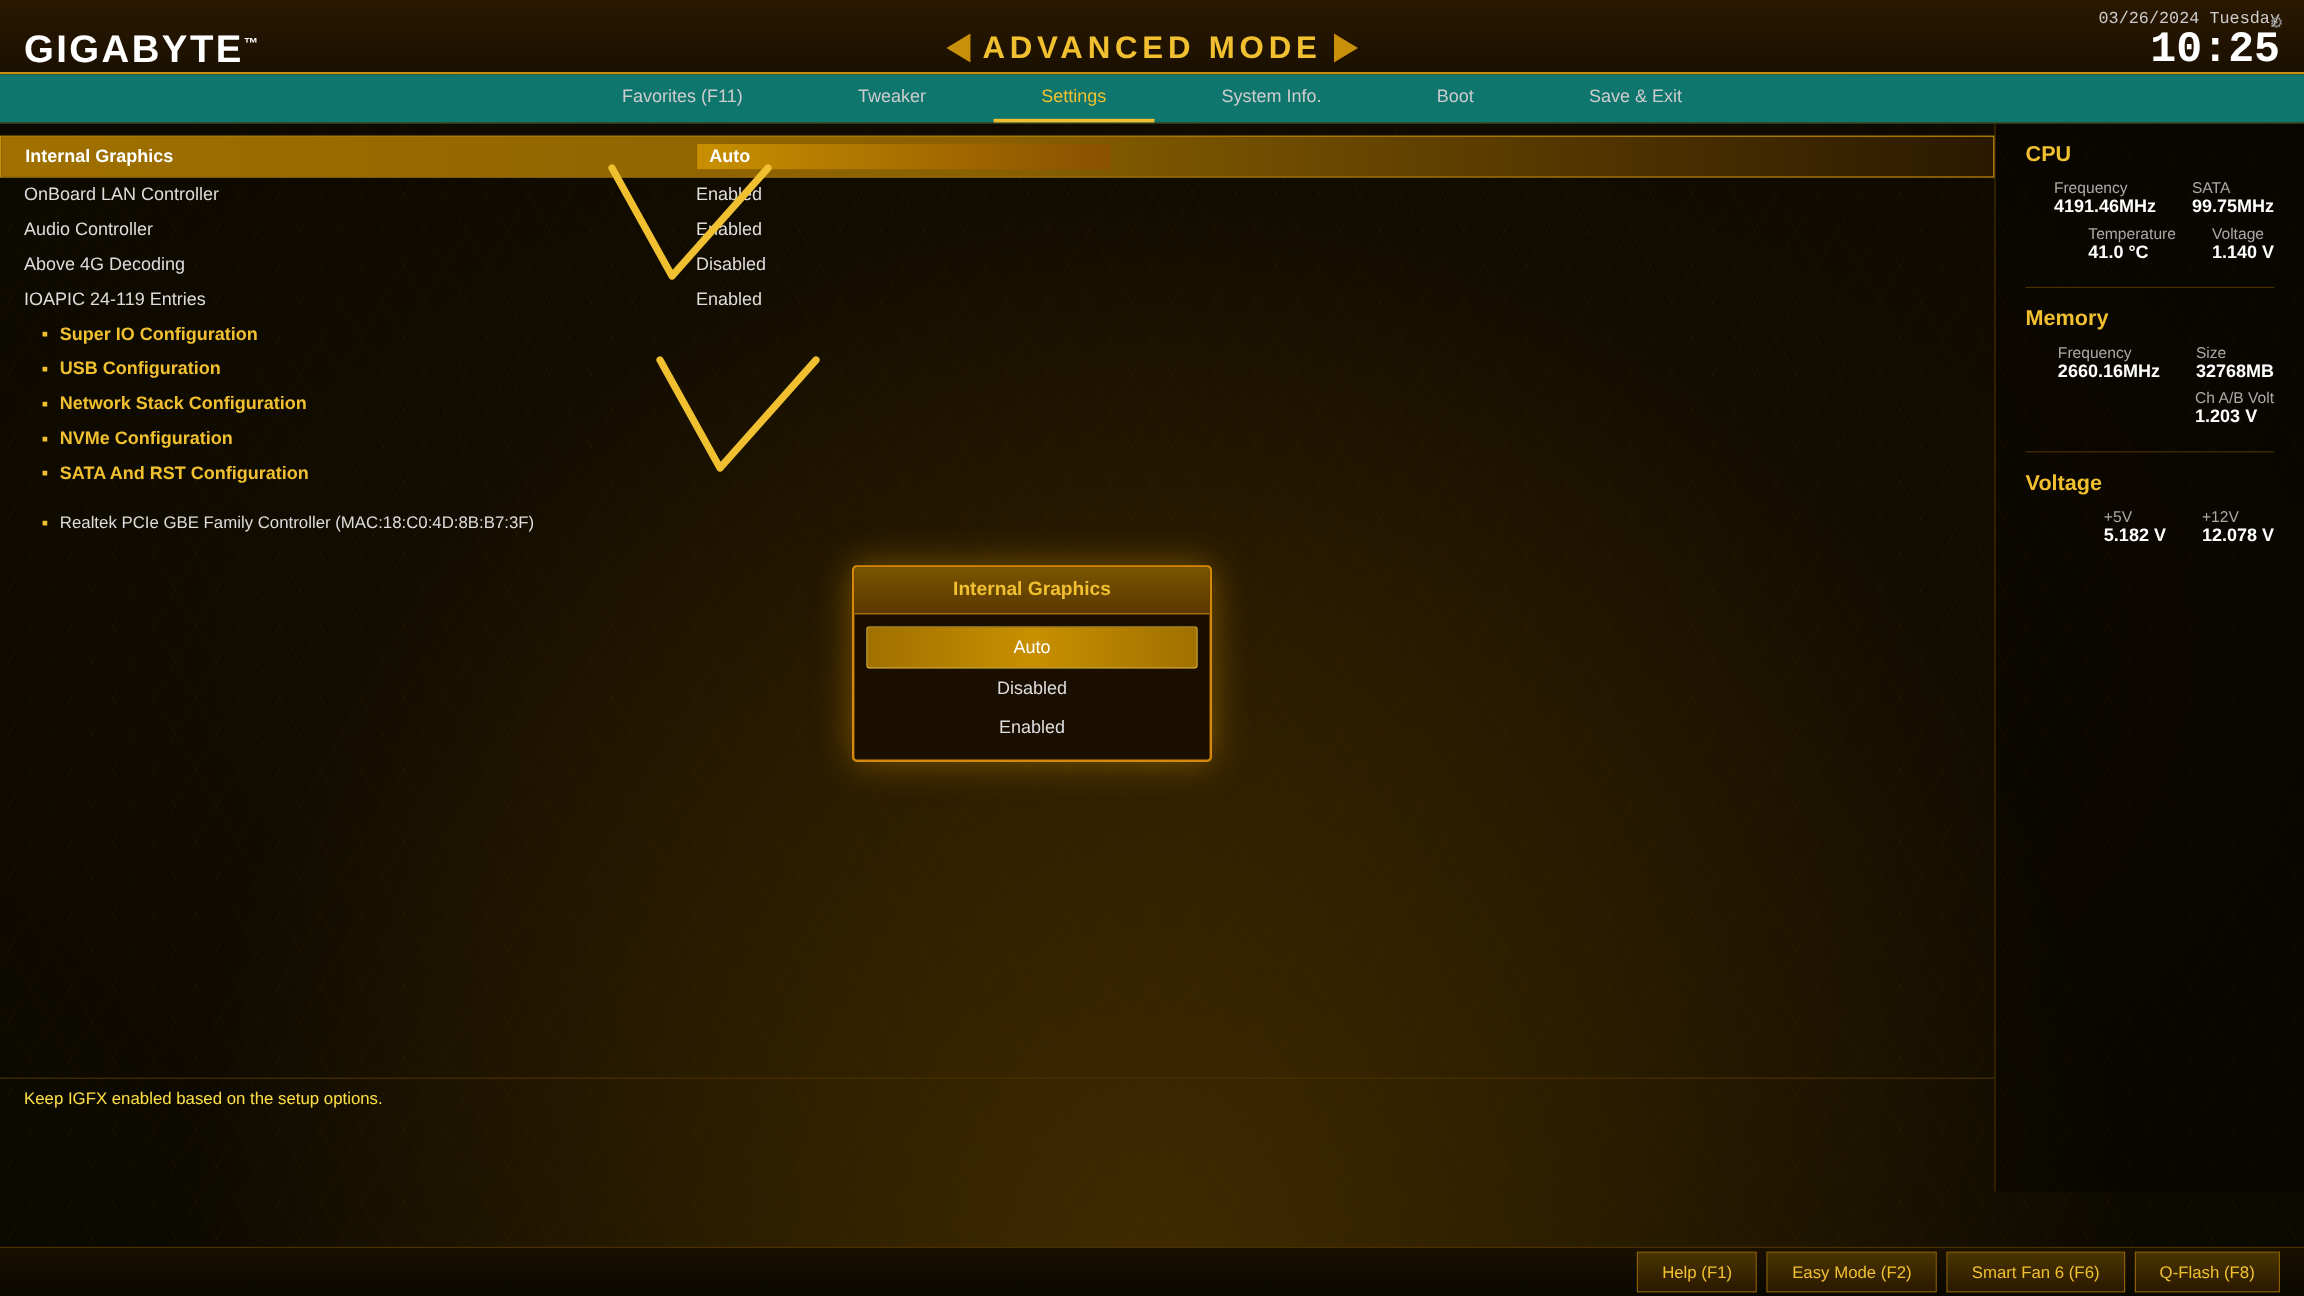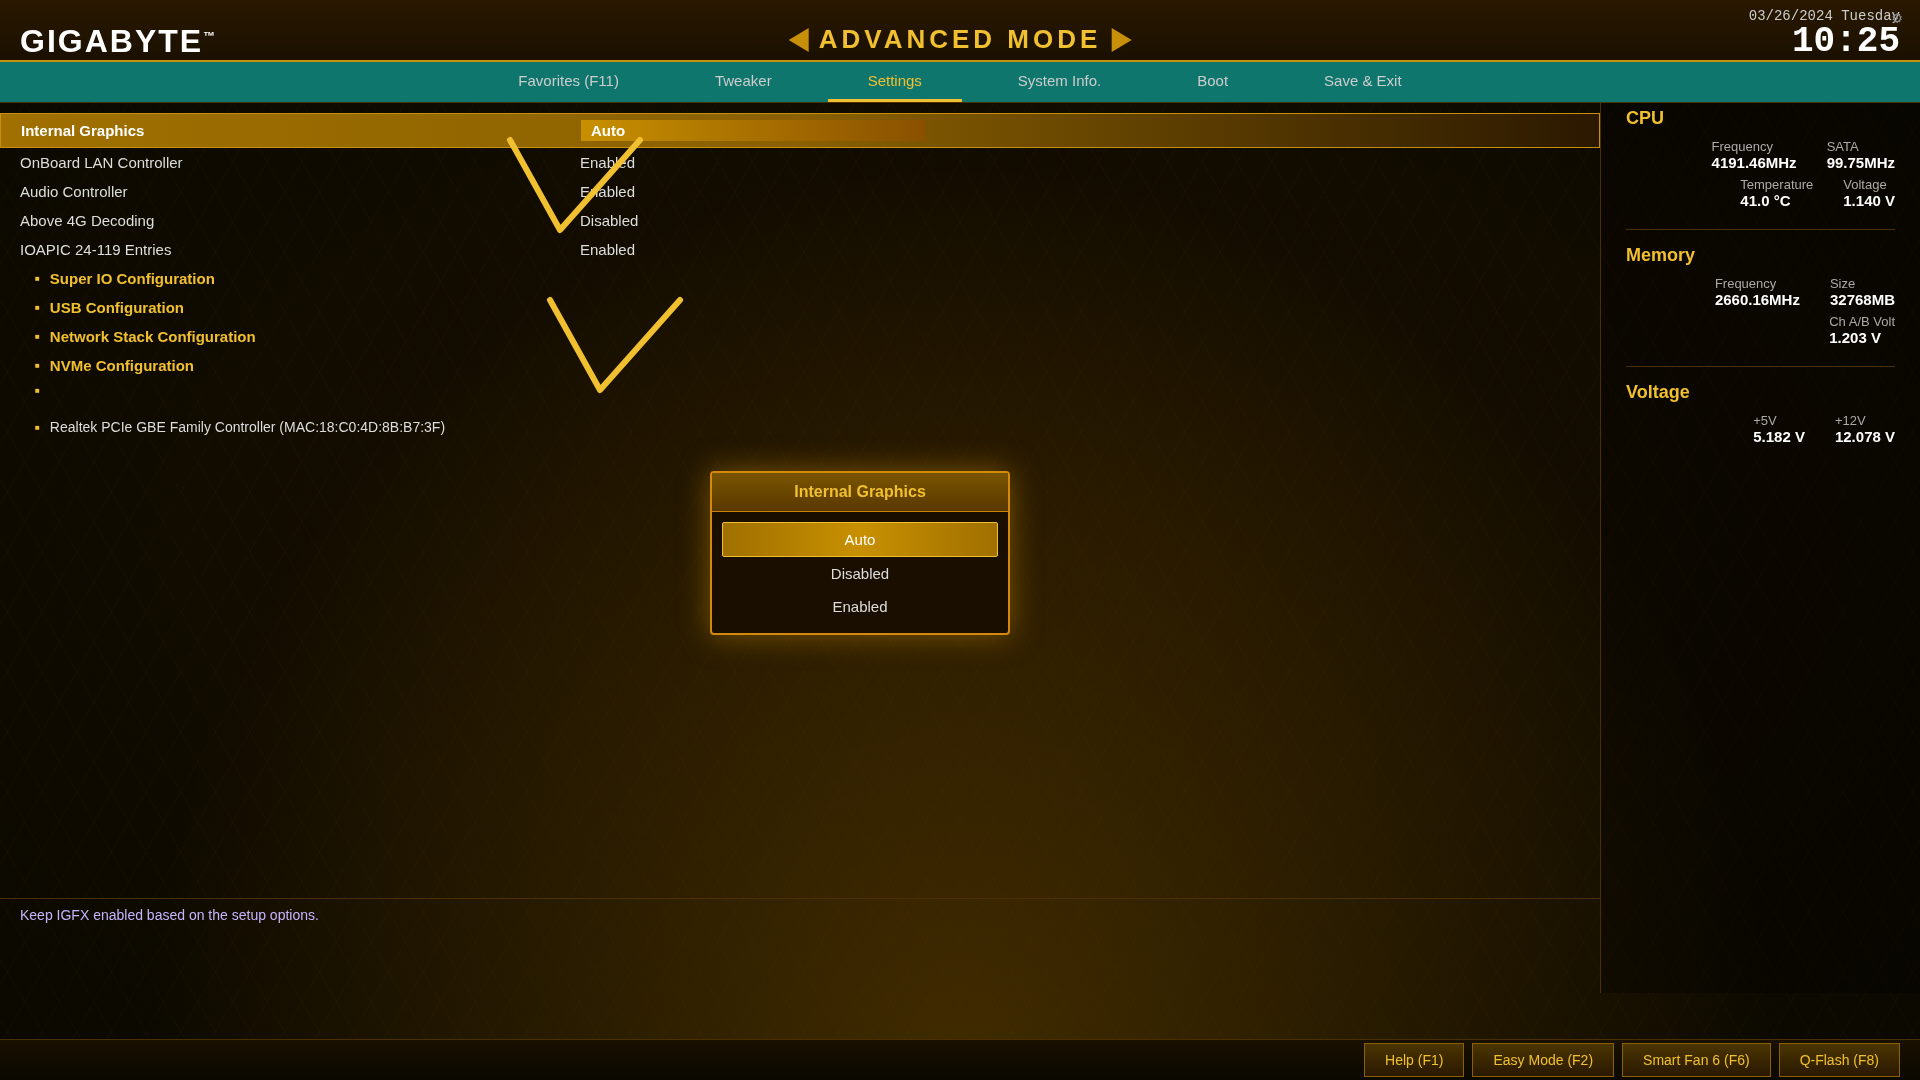--- a/index.html
+++ b/index.html
@@ -239,21 +239,21 @@
     .help-bar {
       position: absolute;
       bottom: 60px;
       left: 0;
       right: 0;
       padding: 8px 20px;
       border-top: 1px solid #4a3000;
     }
 
     .help-text {
-      color: #c4b5fd;
+      color: #fde047;
       font-size: 14px;
       font-family: Arial, sans-serif;
     }
 
     
     .bottom-bar {
       position: absolute;
       bottom: 0;
       left: 0;
       right: 0;
@@ -272,22 +272,22 @@
       border: 1px solid #8a6000;
       color: #f0c030;
       padding: 8px 20px;
       font-size: 14px;
       cursor: pointer;
       font-family: Arial, sans-serif;
     }
 
     
     .right-panel {
-      width: 320px;
-      padding: 5px 25px;
+      width: 258px;
+      padding: 15px 25px;
       border-left: 1px solid #4a3000;
       background: rgba(0,0,0,0.3);
     }
 
     .info-section {
       margin-bottom: 20px;
     }
 
     .info-section-title {
       color: #f0c030;
@@ -466,20 +466,21 @@
         <li class="setting-row sub-item">
           <span class="bullet-item">■</span>
           <span class="setting-name">Network Stack Configuration</span>
         </li>
         <li class="setting-row sub-item">
           <span class="bullet-item">■</span>
           <span class="setting-name">NVMe Configuration</span>
         </li>
         <li class="setting-row sub-item">
           <span class="bullet-item">■</span>
+          <span class="setting-name">SATA And RST Configuration</span>
         </li>
 
         <div class="section-gap"></div>
 
         <li class="setting-row network-item">
           <span class="bullet-item">■</span>
           <span class="setting-name" style="color:#dddddd; font-size:14px;">Realtek PCIe GBE Family Controller (MAC:18:C0:4D:8B:B7:3F)</span>
         </li>
 
       </ul>

